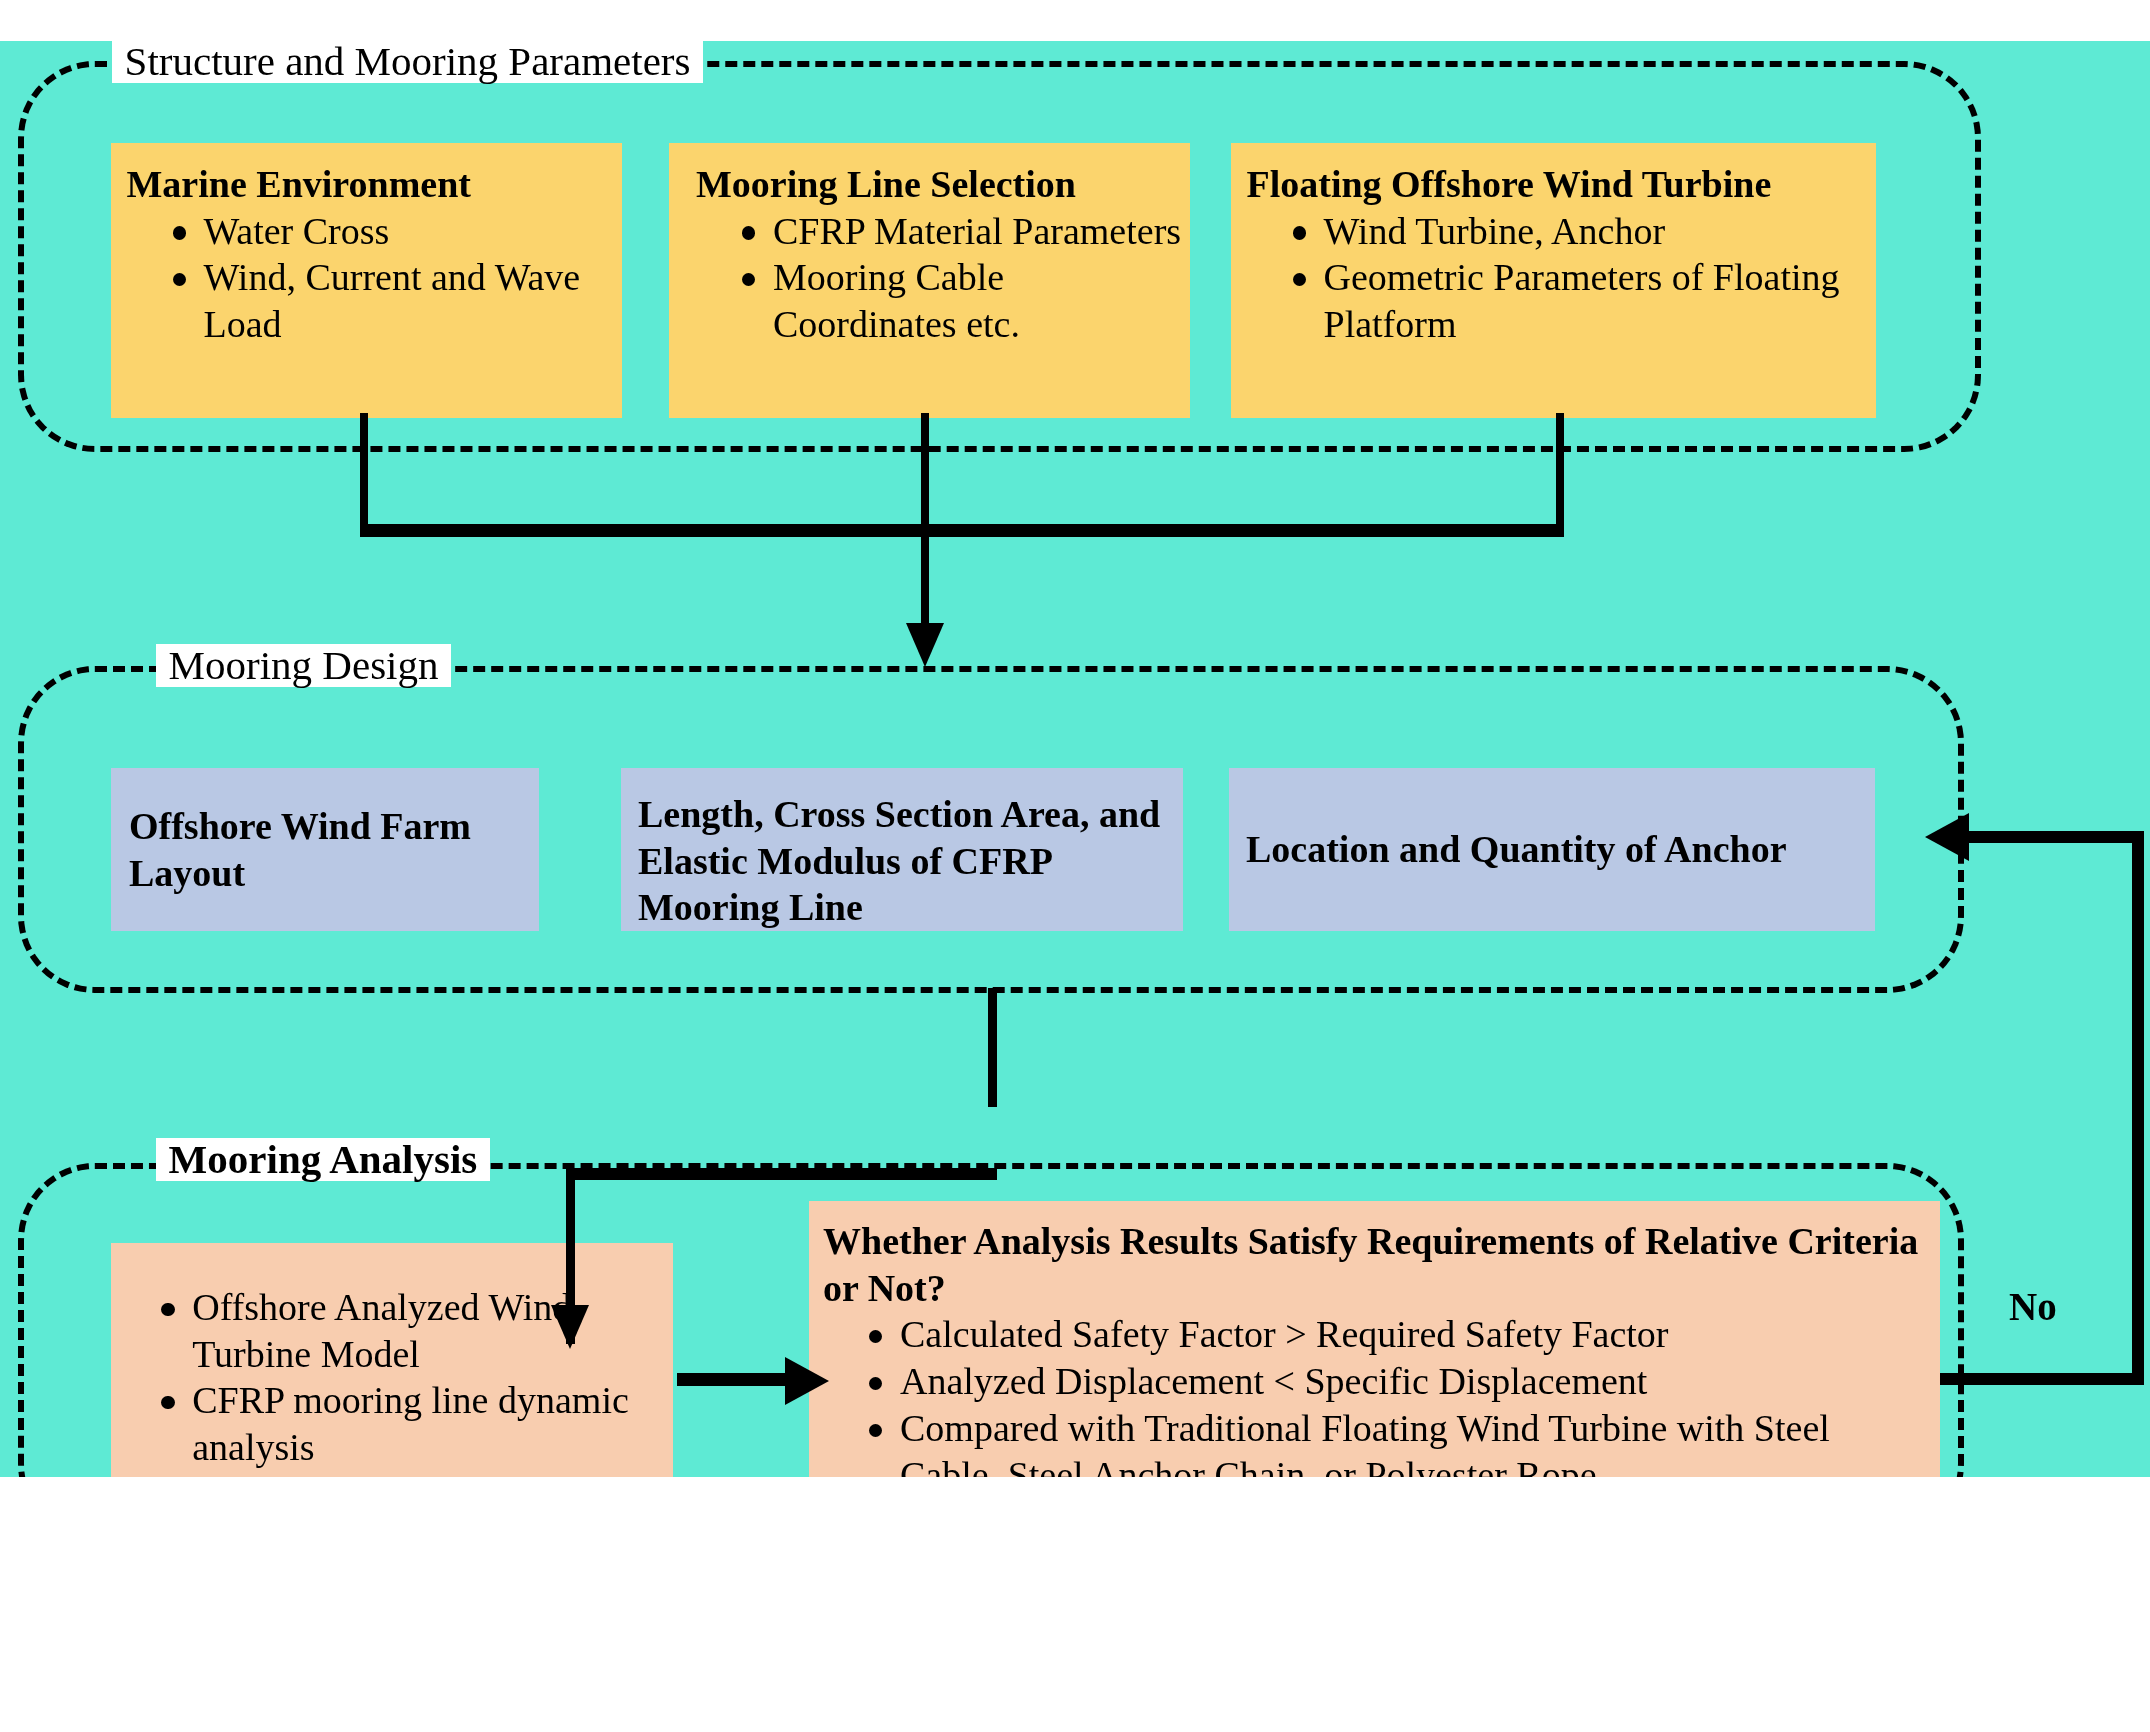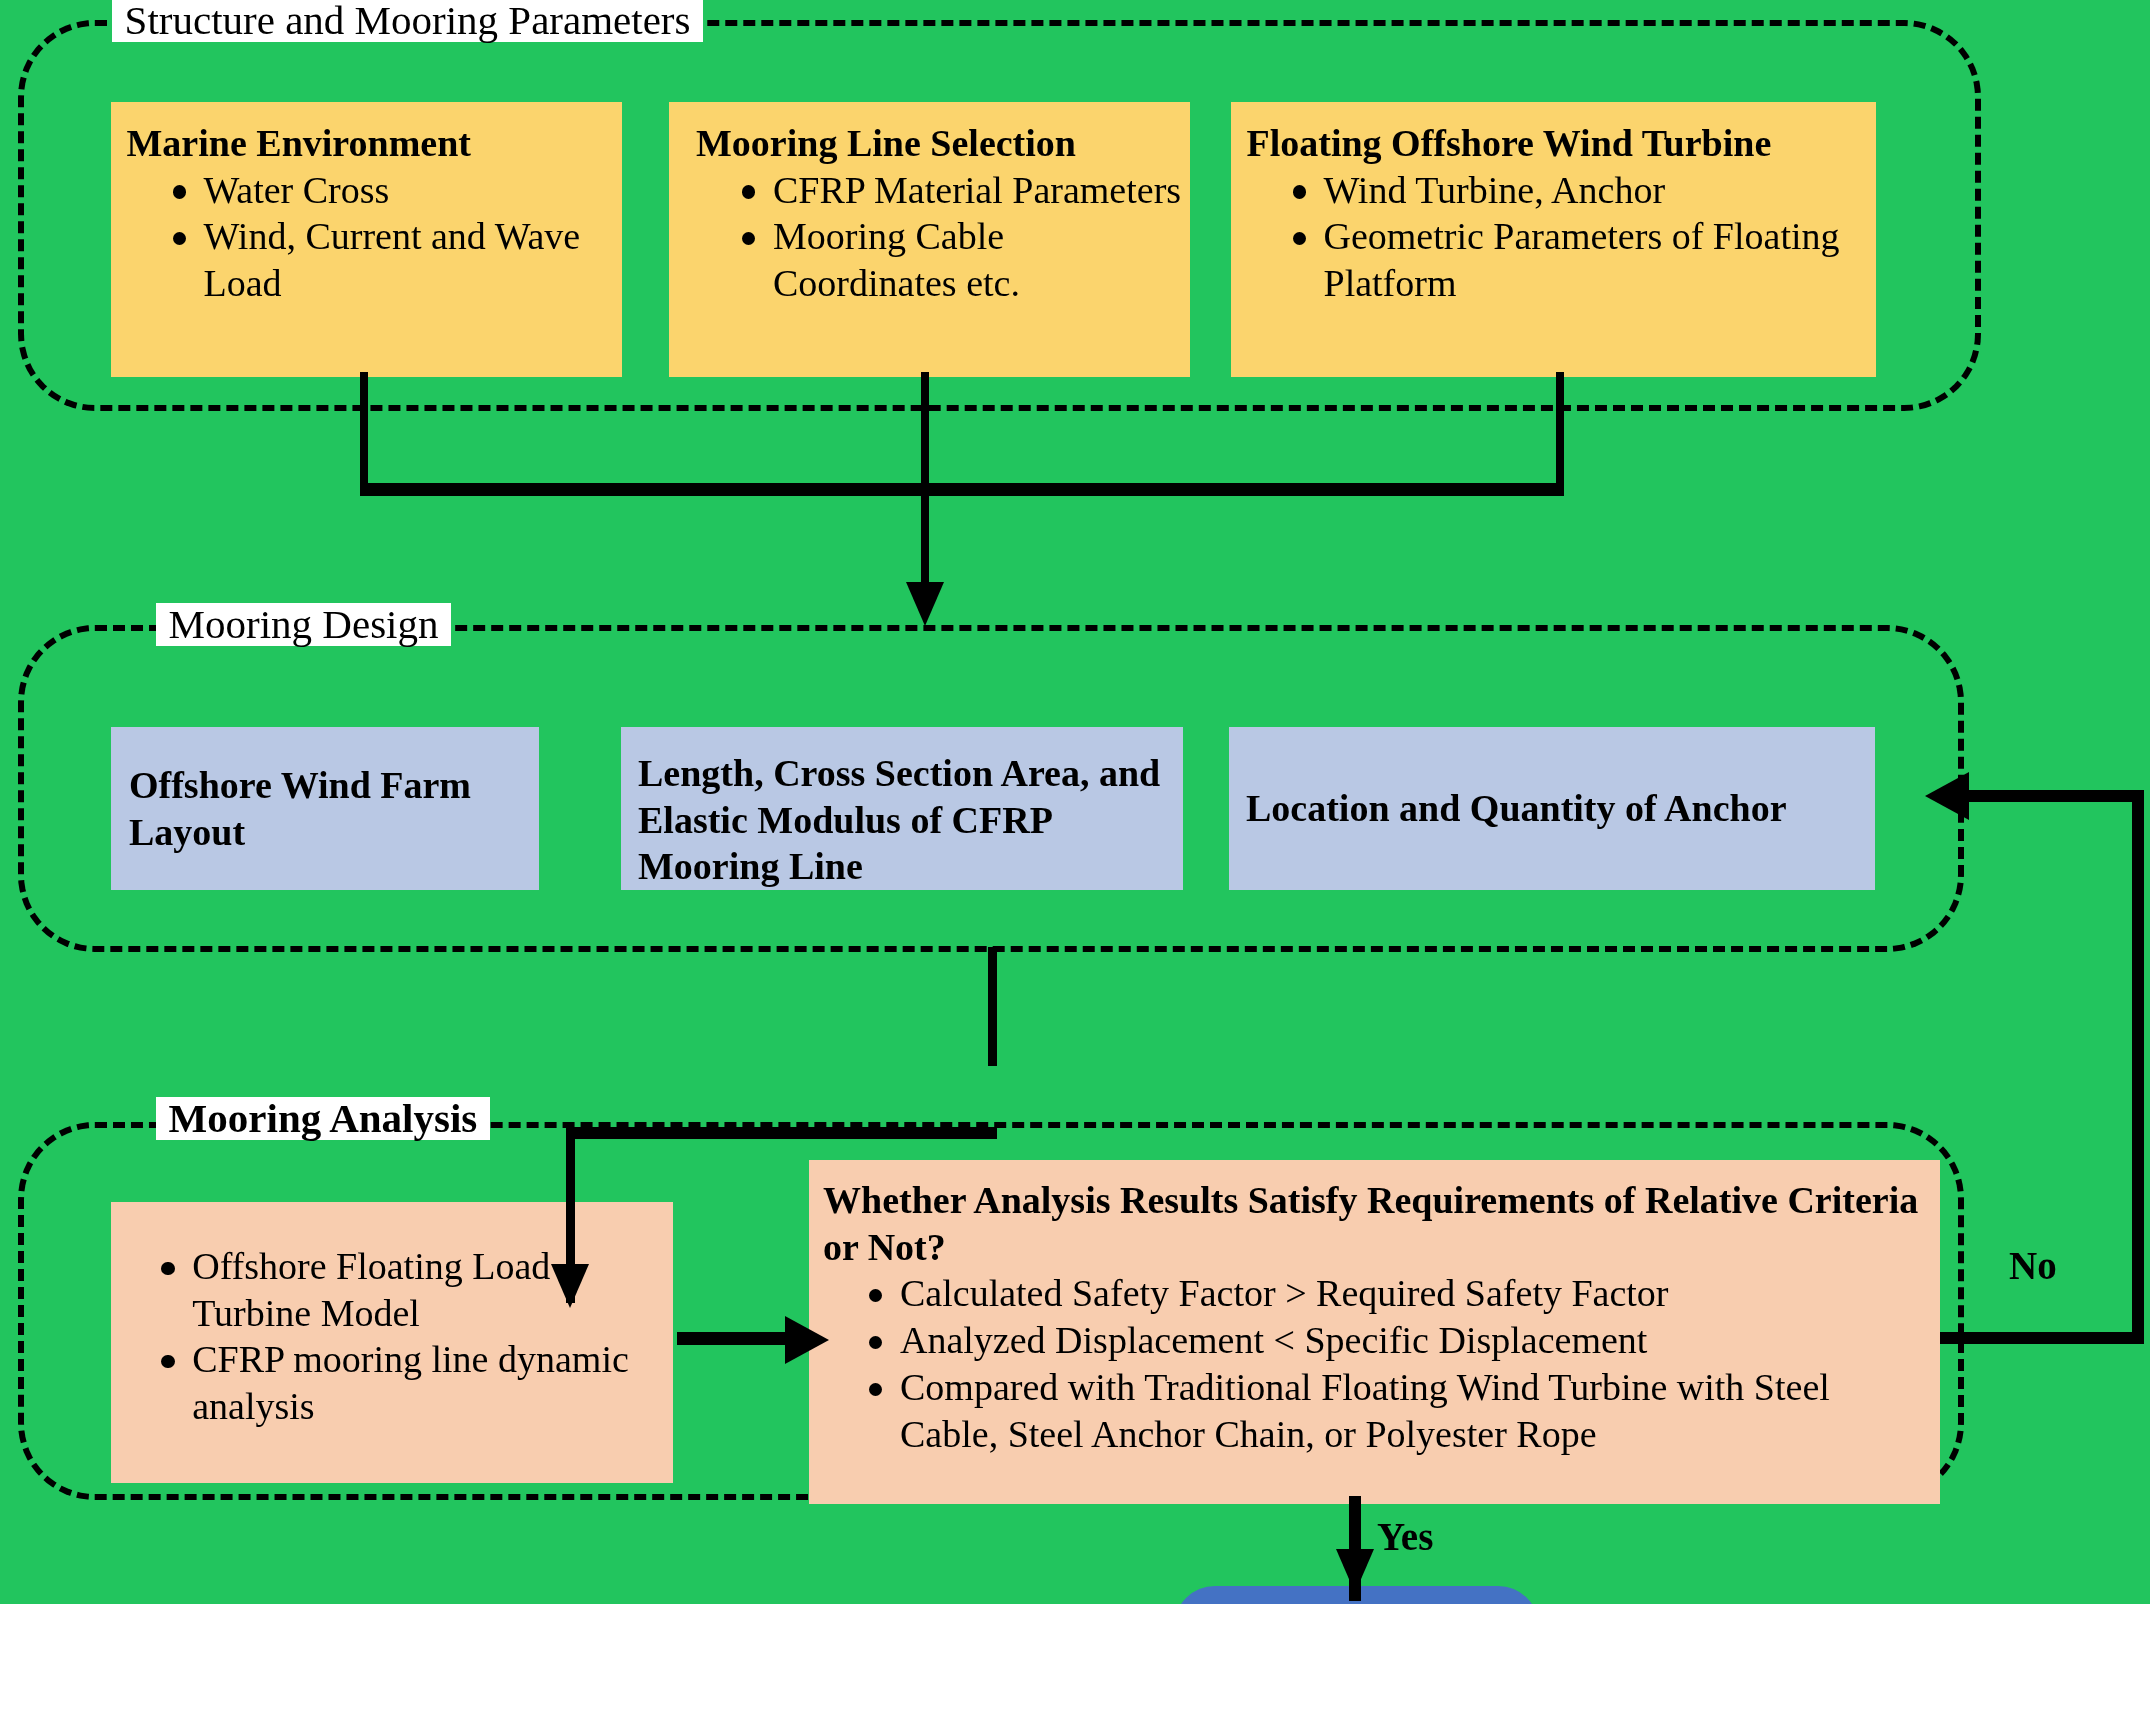--- a/index.html
+++ b/index.html
@@ -3,24 +3,25 @@
 <meta charset="utf-8">
 <style>
   html, body {
     margin: 0;
     padding: 0;
     background: #ffffff;
   }
   #canvas {
     position: relative;
     width: 2151px;
-    height: 1604px;
-    background: #22c55e;
+    height: 1436px;
+    background: #5eead4;
     font-family: "Liberation Serif", "DejaVu Serif", serif;
     overflow: hidden;
+    margin-top: 41px;
   }
 
   
   .group {
     position: absolute;
     border: 6.3px dashed #000000;
     border-radius: 77px;
     box-sizing: border-box;
     background: transparent;
   }
@@ -189,21 +190,21 @@
   <div class="ln" style="left:988px; top:947px; width:9px; height:119px;"></div>
   <div class="ln" style="left:566px; top:1127px; width:431px; height:12px;"></div>
   <div class="ln" style="left:566px; top:1127px; width:9px; height:176px;"></div>
   <div class="arrow-down" style="left:551px; top:1264px;"></div>
 
   <div class="group" style="left:17.6px; top:1122px; width:1946px; height:378px;"></div>
   <div class="group-label" style="left:156px; top:1097px;font-weight:bold;">Mooring Analysis</div>
 
   <div class="box peach" style="left:111px; top:1202px; width:562px; height:281px; padding:41px 7px 0 4.2px;">
     <ul>
-      <li>Offshore Floating Load Turbine Model</li>
+      <li>Offshore Analyzed Wind Turbine Model</li>
       <li>CFRP mooring line dynamic analysis</li>
     </ul>
   </div>
 
   <div class="ln" style="left:677px; top:1332px; width:118px; height:13.3px;"></div>
   <div class="arrow-right" style="left:785px; top:1316px;"></div>
 
   <div class="box peach" style="left:809px; top:1160px; width:1131px; height:344px; padding:17px 9.8px 0 14px;">
     <span class="title">Whether Analysis Results Satisfy Requirements of Relative Criteria or Not?</span>
     <ul>

